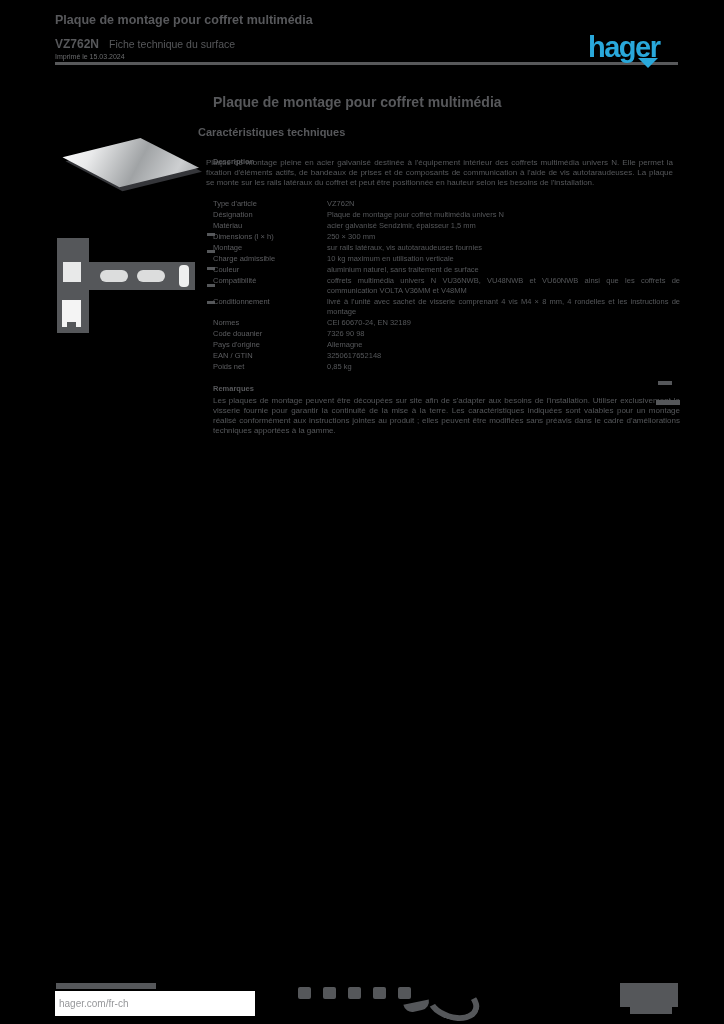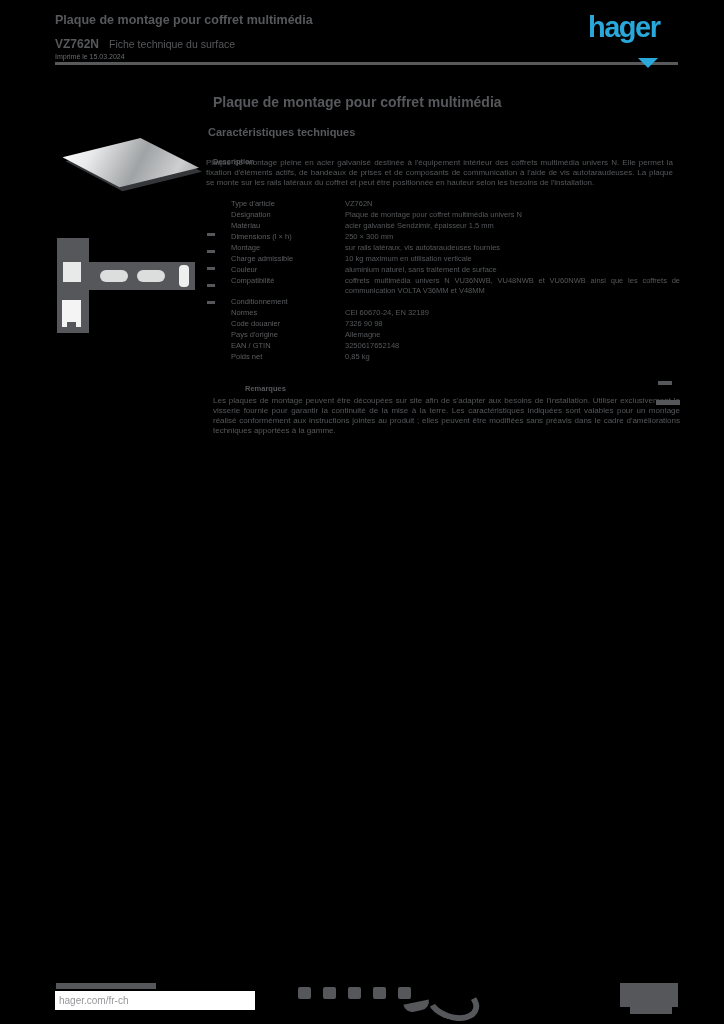--- a/index.html
+++ b/index.html
@@ -5,21 +5,21 @@
   html,body{margin:0;padding:0;background:#000;}
   .page{position:relative;width:724px;height:1024px;background:#000;overflow:hidden;
         font-family:"Liberation Sans",sans-serif;color:#57585b;}
 
   
   .h-line1{position:absolute;left:55px;top:13px;font-size:12.5px;font-weight:700;white-space:nowrap;}
   .h-line2{position:absolute;left:55px;top:37px;font-size:10.5px;white-space:nowrap;}
   .h-line2 b{font-size:12px;margin-right:10px;}
   .h-line3{position:absolute;left:55px;top:53px;font-size:7px;color:#6a6b6d;white-space:nowrap;}
   .rule{position:absolute;left:55px;top:62px;width:623px;height:3px;background:#58595b;}
-  .logo{position:absolute;left:588px;top:12px;font-size:29px;font-weight:800;
+  .logo{position:absolute;left:588px;top:32px;font-size:29px;font-weight:800;
         letter-spacing:-1.5px;color:#29a8db;line-height:30px;}
   .logo-tail{position:absolute;left:638px;top:58px;width:0;height:0;z-index:3;
         border-left:10px solid transparent;border-right:10px solid transparent;
         border-top:10px solid #29a8db;}
 
   
   .photo{position:absolute;left:55px;top:134px;width:150px;height:58px;}
   .plate-shadow{position:absolute;inset:0;transform:translate(3px,4px);
         clip-path:polygon(5% 40%,57% 7%,96% 58%,43% 92%);background:#35363a;}
   .plate{position:absolute;inset:0;
@@ -33,37 +33,37 @@
   .d-hole1{position:absolute;left:8px;top:32px;width:18px;height:20px;background:#e8e9e9;}
   .d-hole2{position:absolute;left:7px;top:70px;width:19px;height:27px;background:#f4f4f4;}
   .d-notch{position:absolute;left:12px;top:92px;width:9px;height:5px;background:#55575a;}
   .d-slot1{position:absolute;left:45px;top:40px;width:28px;height:12px;background:#dcdddd;border-radius:6px;}
   .d-slot2{position:absolute;left:82px;top:40px;width:28px;height:12px;background:#dcdddd;border-radius:6px;}
   .d-slot3{position:absolute;left:124px;top:35px;width:10px;height:22px;background:#eeefef;border-radius:4px;}
   .d-tick{position:absolute;left:152px;width:8px;height:3px;background:#55575a;}
 
   
   .ptitle{position:absolute;left:213px;top:94px;width:470px;font-size:14px;font-weight:700;line-height:17px;}
-  .shead{position:absolute;left:208px;top:126px;font-size:11px;font-weight:700;}
+  .shead{position:absolute;left:198px;top:126px;font-size:11px;font-weight:700;}
   .dlabel{position:absolute;left:213px;top:149px;font-size:7.5px;font-weight:700;margin-top:8px;}
   .dtext{position:absolute;left:206px;top:158px;width:467px;font-size:8px;line-height:10px;
          text-align:justify;color:#55575a;}
   .spec{position:absolute;left:213px;top:199px;width:467px;}
   .spec-row{display:flex;gap:6px;font-size:7.5px;line-height:10px;margin-bottom:1px;}
-  .spec-label{flex:0 0 108px;color:#5c5d60;margin-left:18px;}
+  .spec-label{flex:0 0 108px;color:#5c5d60;}
   .spec-value{flex:1;color:#55575a;text-align:justify;}
-  .rhead{position:absolute;left:213px;top:384px;font-size:7.5px;font-weight:700;margin-left:32px;}
+  .rhead{position:absolute;left:213px;top:384px;font-size:7.5px;font-weight:700;}
   .rtext{position:absolute;left:213px;top:396px;width:467px;font-size:8px;line-height:10px;
          text-align:justify;color:#55575a;}
   .mark1{position:absolute;left:658px;top:381px;width:14px;height:4px;background:#55575a;}
   .mark2{position:absolute;left:656px;top:400px;width:24px;height:5px;background:#55575a;}
 
   
   .f-bar{position:absolute;left:56px;top:983px;width:100px;height:6px;background:#55575a;}
-  .f-linkbox{position:absolute;left:55px;top:991px;width:200px;height:19px;background:#ffffff;
+  .f-linkbox{position:absolute;left:55px;top:991px;width:200px;height:25px;background:#ffffff;
              display:flex;align-items:center;}
   .f-link{font-size:10px;color:#96979a;padding-left:4px;text-decoration:none;}
   .f-icons{position:absolute;left:298px;top:987px;display:flex;gap:12px;}
   .f-icon{width:13px;height:12px;background:#55575a;border-radius:2px;}
   .f-swoosh{position:absolute;left:426px;top:984px;width:42px;height:24px;
             border:6px solid transparent;border-right-color:#55575a;border-bottom-color:#55575a;
             border-radius:50%;transform:rotate(18deg);}
   .f-swoosh-tail{position:absolute;left:404px;top:1002px;width:26px;height:9px;background:#55575a;
             border-radius:0 0 10px 10px;transform:rotate(-12deg);}
   .f-stamp{position:absolute;left:620px;top:983px;width:58px;height:24px;background:#55575a;}
@@ -138,20 +138,21 @@
       <div class="spec-row">
         <span class="spec-label">Couleur</span>
         <span class="spec-value">aluminium naturel, sans traitement de surface</span>
       </div>
       <div class="spec-row">
         <span class="spec-label">Compatibilité</span>
         <span class="spec-value">coffrets multimédia univers N VU36NWB, VU48NWB et VU60NWB ainsi que les coffrets de communication VOLTA V36MM et V48MM</span>
       </div>
       <div class="spec-row">
         <span class="spec-label">Conditionnement</span>
+        <span class="spec-value">livré à l'unité avec sachet de visserie comprenant 4 vis M4 × 8 mm, 4 rondelles et les instructions de montage</span>
       </div>
       <div class="spec-row">
         <span class="spec-label">Normes</span>
         <span class="spec-value">CEI 60670-24, EN 32189</span>
       </div>
       <div class="spec-row">
         <span class="spec-label">Code douanier</span>
         <span class="spec-value">7326 90 98</span>
       </div>
       <div class="spec-row">

